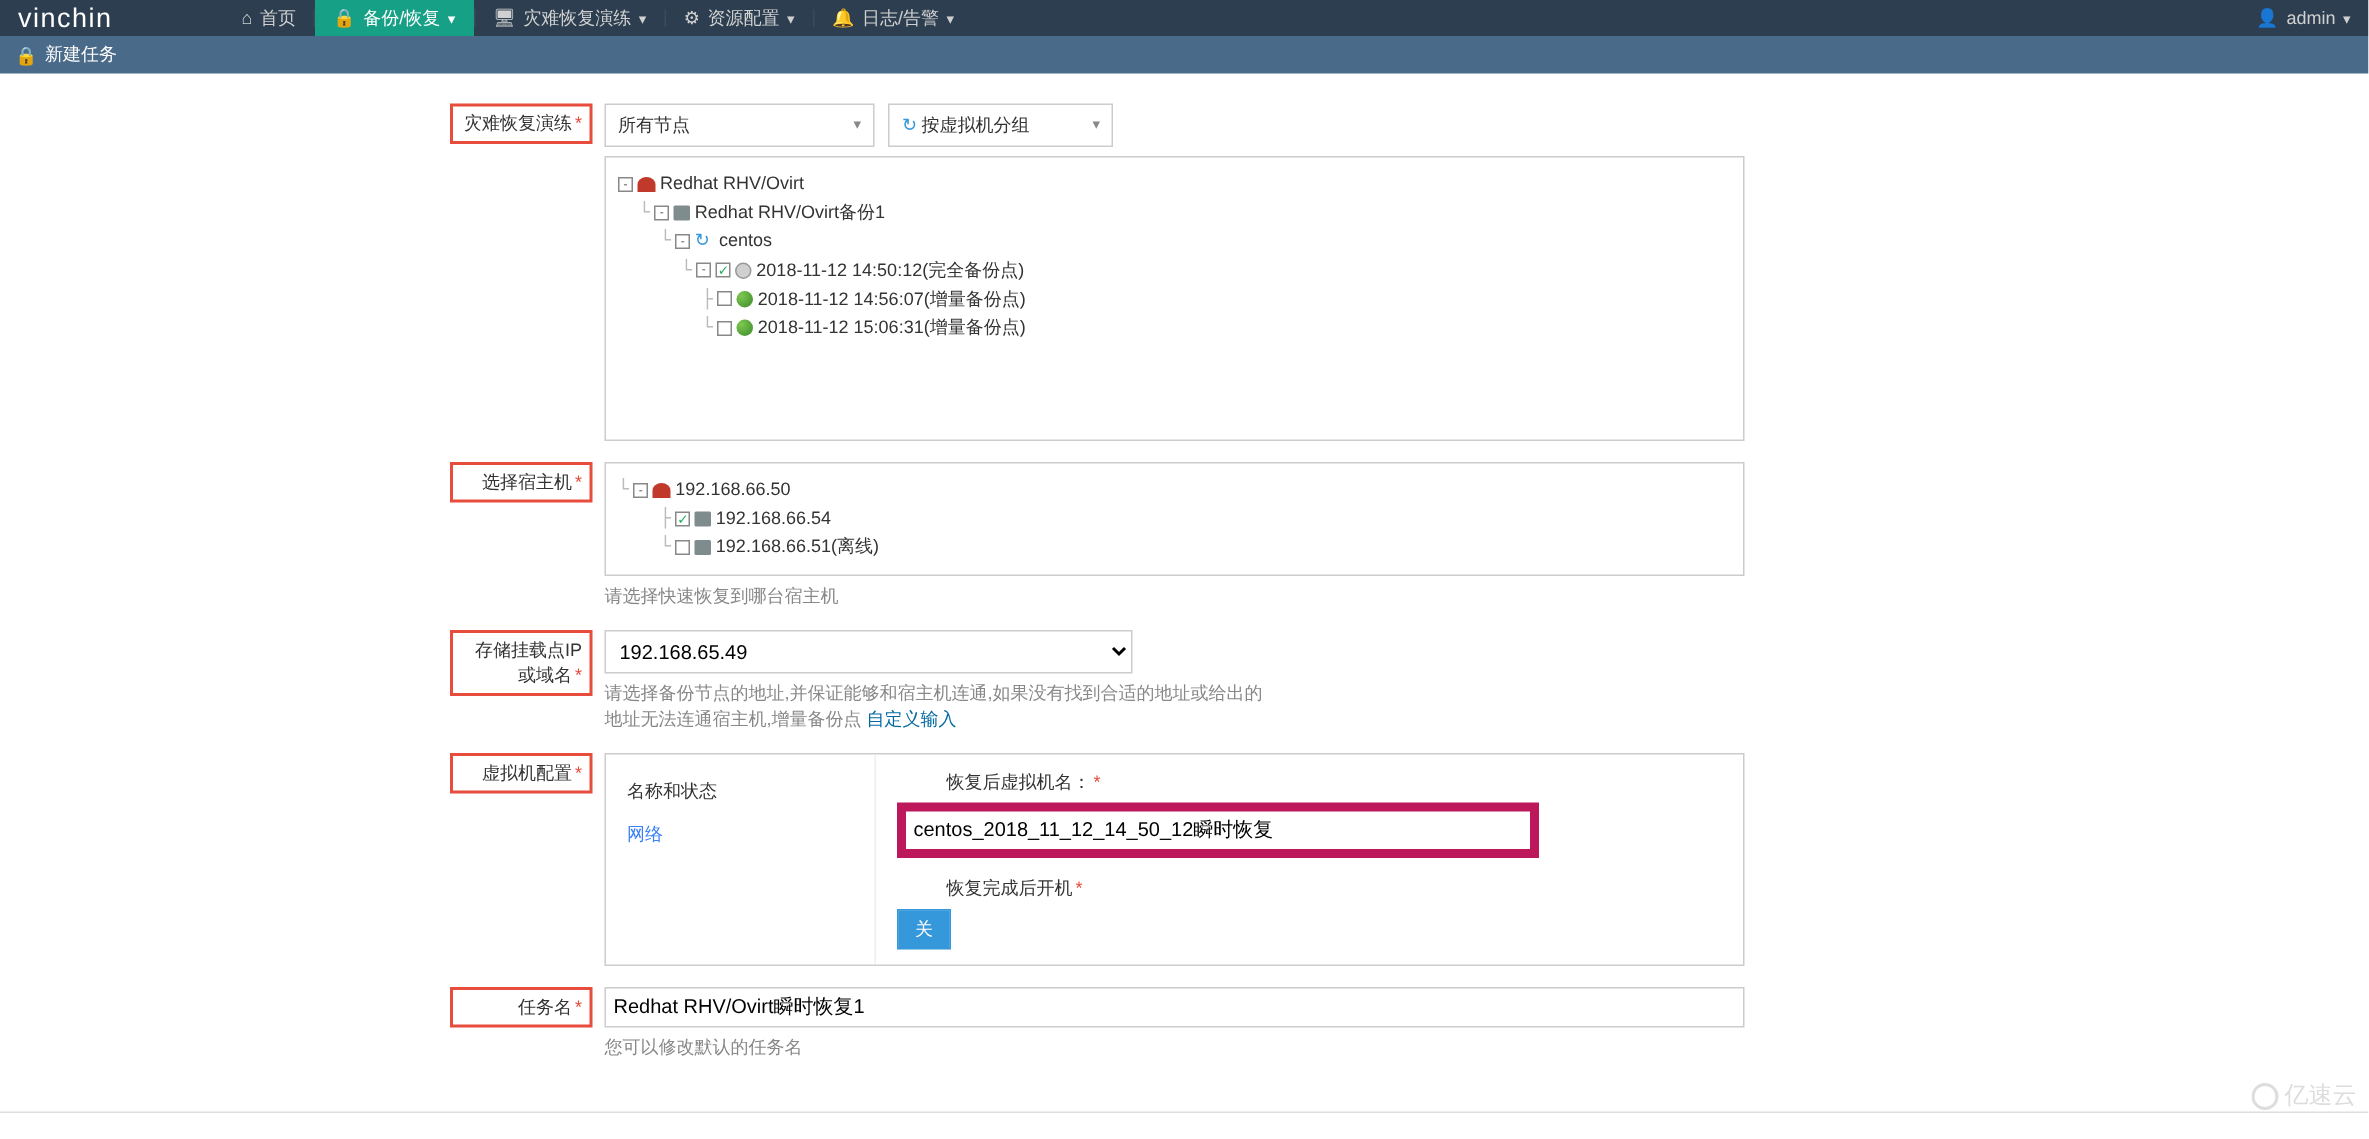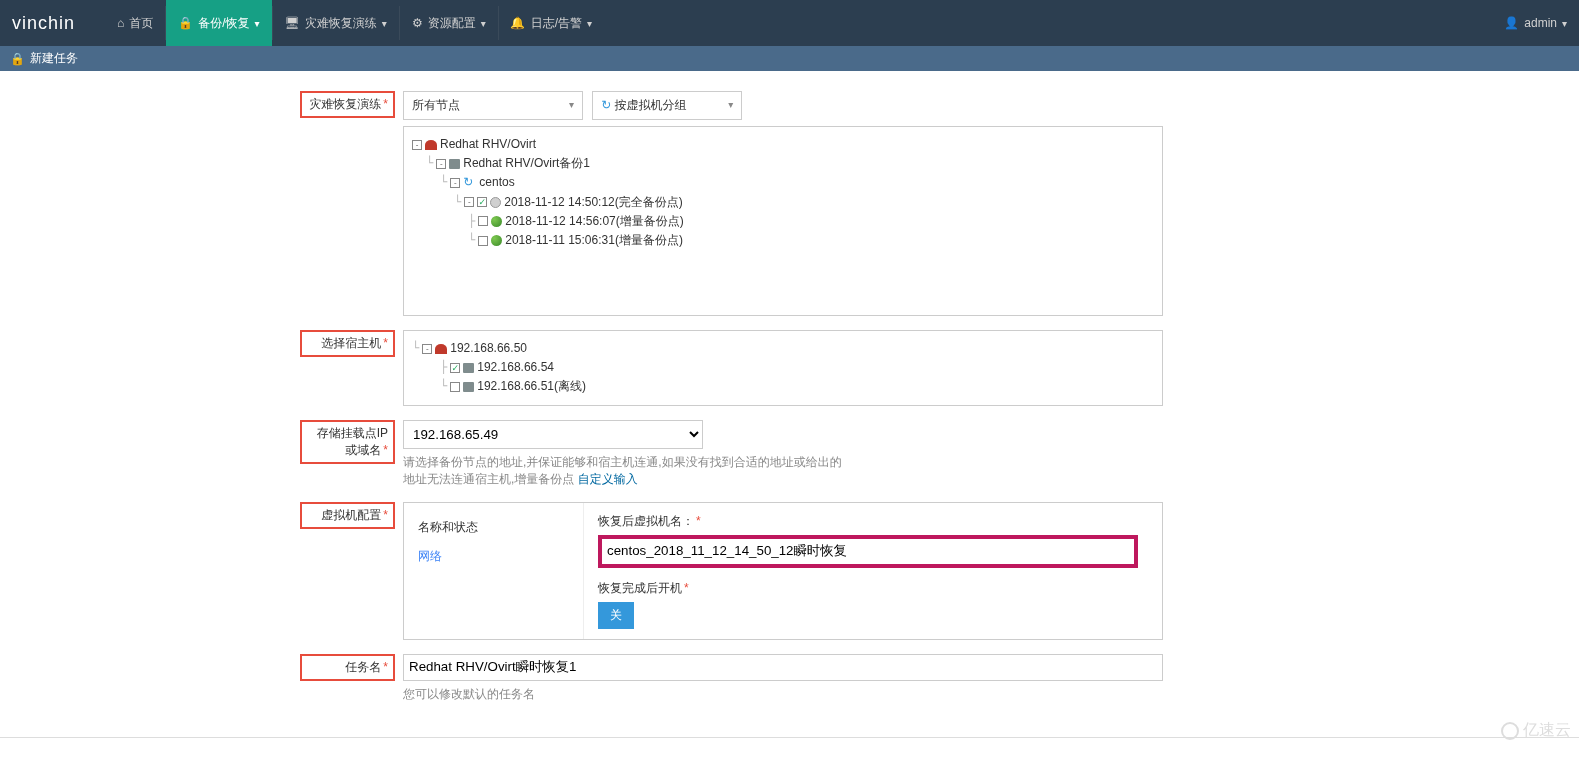--- a/index.html
+++ b/index.html
@@ -1,18 +1,18 @@
 <!DOCTYPE html>
 <html><head>
   <meta charset="utf-8">
   <style>
     * { box-sizing: border-box; margin: 0; padding: 0; }
     body { font-family: "Microsoft YaHei", Arial, sans-serif; font-size: 12px; color: #333; background: #fff; }
     
-    .topbar { background: #2c3e50; height: 46px; display: flex; align-items: center; padding: 0 12px; color: #fff; }
+    .topbar { background: #2c3e50; height: 24px; display: flex; align-items: center; padding: 0 12px; color: #fff; gap: 44px; }
     .logo { font-size: 18px; font-weight: 300; letter-spacing: 1px; margin-right: 30px; }
     .nav { display: flex; height: 100%; }
     .nav-item { display: flex; align-items: center; padding: 0 12px; color: #d0d0d0; cursor: pointer; gap: 5px; }
     .nav-item.active { background: #16a085; color: #fff; }
     .nav-sep { width: 1px; background: #3a4a5a; margin: 6px 0; }
     .user-menu { margin-left: auto; display: flex; align-items: center; gap: 5px; color: #d0d0d0; cursor: pointer; }
     
     .subbar { background: #4a6a8a; color: #fff; padding: 4px 10px; display: flex; align-items: center; gap: 5px; }
     
     .content { padding: 20px 0; }
@@ -30,30 +30,30 @@
     .tree-node { display: flex; align-items: center; gap: 3px; line-height: 1.6; }
     .tree-indent-1 { padding-left: 14px; }
     .tree-indent-2 { padding-left: 28px; }
     .tree-indent-3 { padding-left: 42px; }
     .tree-indent-4 { padding-left: 56px; }
     .tree-branch { color: #bbb; font-family: monospace; }
     
     .help-text { color: #888; margin-top: 5px; font-size: 12px; }
     .link { color: #0369a1; cursor: pointer; }
     
-    .select-full { width: 300px; border: 1px solid #ccc; padding: 5px; background: #fff; }
+    .select-full { width: 352px; border: 1px solid #ccc; padding: 5px; background: #fff; }
     
     .config-panel { border: 1px solid #ccc; display: flex; min-height: 120px; }
     .config-side { width: 180px; border-right: 1px solid #eee; padding: 10px; }
     .config-side-item { padding: 6px 4px; cursor: pointer; }
     .config-side-item.active { color: #333; }
     .config-side-item.inactive { color: #3b82f6; }
     .config-main { flex: 1; padding: 10px 14px; }
-    .config-field-label { margin-bottom: 5px; }
-    .config-input { width: 540px; border: 4px solid #be185d; padding: 5px; }
+    .config-field-label { margin-bottom: 5px; margin-left: 33px; }
+    .config-input { width: 428px; border: 6px solid #be185d; padding: 5px; }
     .toggle { display:inline-block; background: #3498db; color: #fff; padding: 3px 10px; border: 1px solid #3498db; text-align:center; }
     .input-wide { width: 100%; border: 1px solid #ccc; padding: 5px; }
     
     .footer { border-top: 1px solid #ddd; padding: 10px; text-align: center; }
     
     .watermark { position: fixed; bottom: 18px; right: 8px; color: #ddd; font-size: 16px; display:flex; align-items:center; gap:4px;}
     .wm-circle { width:18px; height:18px; border:2px solid #ddd; border-radius:50%; position:relative;}
     
     .chev::after { content: "▾"; font-size: 10px; color: inherit; }
     .chev-grey::after { content: "▾"; font-size: 10px; color: #888; }
@@ -158,21 +158,21 @@
         <div class="tree-node tree-indent-4">
             <span class="tree-branch">├</span>
             <span class="ico-check unchecked"></span>
             <span class="ico-circle earth"></span>
             <span>2018-11-12 14:56:07(增量备份点)</span>
           </div>
         <div class="tree-node tree-indent-4">
             <span class="tree-branch">└</span>
             <span class="ico-check unchecked"></span>
             <span class="ico-circle earth"></span>
-            <span>2018-11-11 15:06:31(增量备份点)</span>
+            <span>2018-11-12 15:06:31(增量备份点)</span>
           </div>
       </div>
     </div>
   </div>
 
   <div class="form-row">
     <div class="form-label boxed">
       <span>选择宿主机</span><span class="req">*</span>
     </div>
     <div class="form-field">
@@ -189,20 +189,21 @@
             <span class="ico-host"></span>
             <span>192.168.66.54</span>
           </div>
         <div class="tree-node tree-indent-2">
             <span class="tree-branch">└</span>
             <span class="ico-check unchecked"></span>
             <span class="ico-host"></span>
             <span>192.168.66.51(离线)</span>
           </div>
       </div>
+      <div class="help-text">请选择快速恢复到哪台宿主机</div>
     </div>
   </div>
 
   <div class="form-row">
     <div class="form-label boxed">
       <span>存储挂载点IP或域名</span><span class="req">*</span>
     </div>
     <div class="form-field">
       <select class="select-full">
         <option>192.168.65.49</option>

